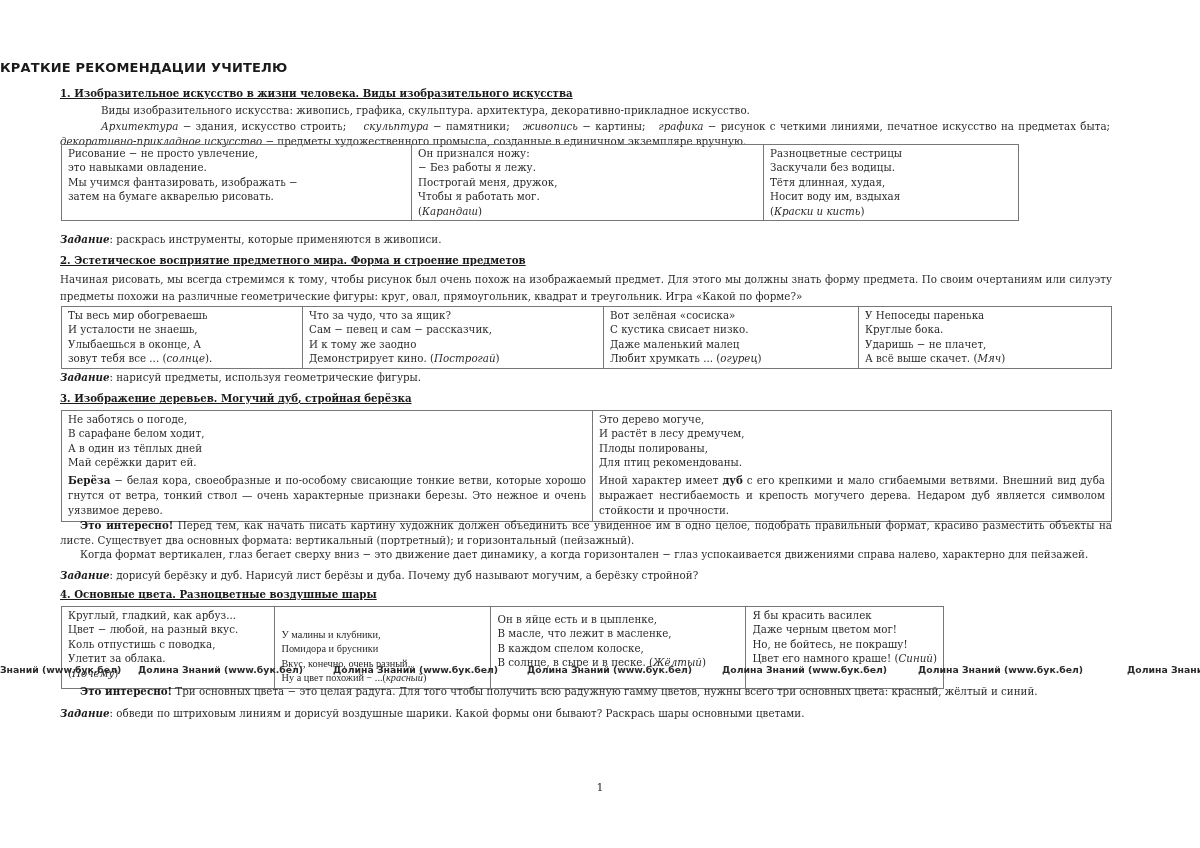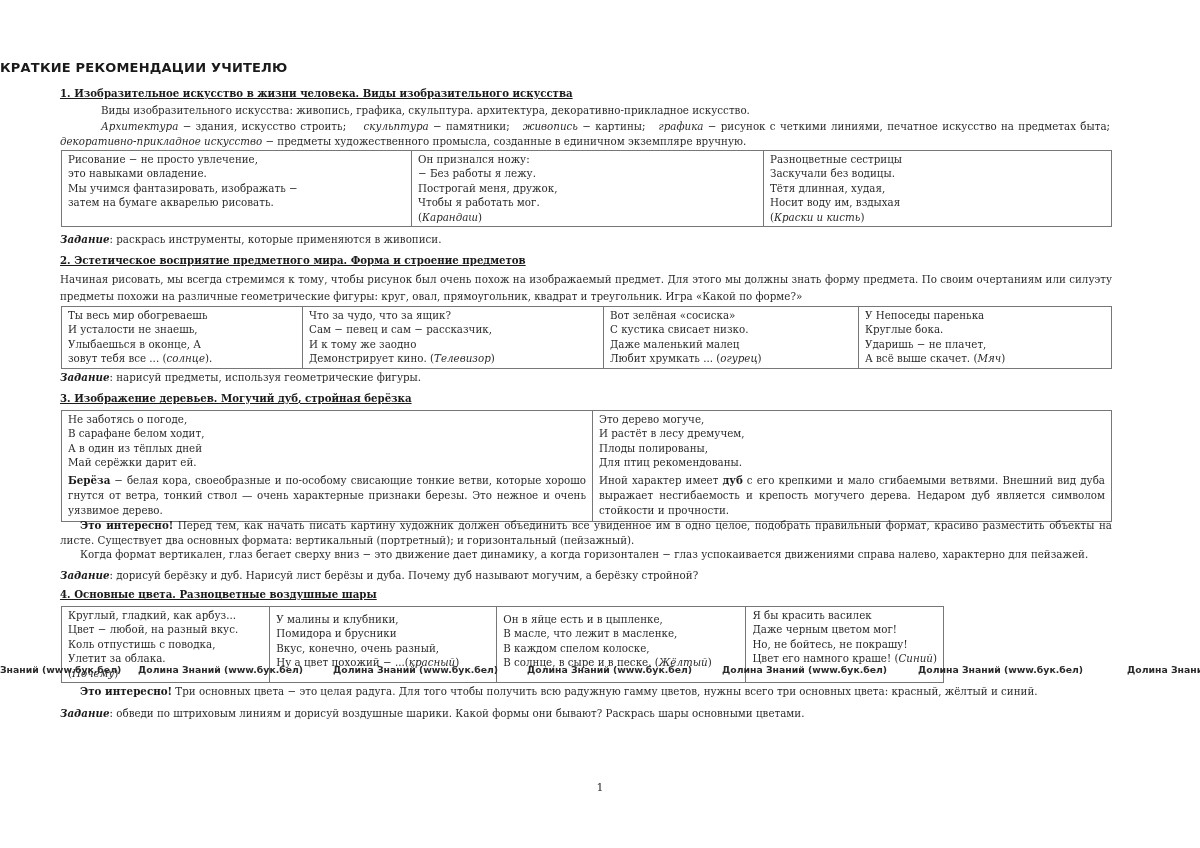--- a/index.html
+++ b/index.html
@@ -31,21 +31,21 @@
 <div class="abs heading" style="left:60px; top:87px;">1. Изобразительное искусство в жизни человека. Виды изобразительного искусства</div>
 <div class="abs txt nowrap" style="left:101px; top:103px;">Виды изобразительного искусства: живопись, графика, скульптура. архитектура, декоративно-прикладное искусство.</div>
 <div class="abs txt just" style="left:60px; top:119px; width:1050px; text-indent:41px;">
   <i>Архитектура</i><span> − здания, искусство строить;</span>&nbsp;&nbsp;&nbsp;
   <i>скульптура</i><span> − памятники;</span>&nbsp;&nbsp;
   <i>живопись</i><span> − картины;</span>&nbsp;&nbsp;
   <i>графика</i><span> − рисунок с четкими линиями, печатное искусство на предметах быта;</span>
   <i>декоративно-прикладное искусство</i><span> − предметы художественного промысла, созданные в единичном экземпляре вручную.</span>
 </div>
 
-<table class="poems" style="left:61px; top:150px; width:1051px; height:73px;">
+<table class="poems" style="left:61px; top:144px; width:958px; height:73px;">
   <tbody>
       <tr>
     <td style="width:337px;">
       <span class="line">Рисование − не просто увлечение,</span>
       <span class="line">это навыками овладение.</span>
       <span class="line">Мы учимся фантазировать, изображать −</span>
       <span class="line">затем на бумаге акварелью рисовать.</span>
     </td>
     <td style="width:339px;">
       <span class="line">Он признался ножу:</span>
@@ -78,21 +78,21 @@
     <td style="width:228px;">
       <span class="line">Ты весь мир обогреваешь</span>
       <span class="line">И усталости не знаешь,</span>
       <span class="line">Улыбаешься в оконце, А</span>
       <span class="line"><span>зовут тебя все ... (</span><i>солнце</i><span>).</span></span>
     </td>
     <td style="width:288px;">
       <span class="line">Что за чудо, что за ящик?</span>
       <span class="line">Сам − певец и сам − рассказчик,</span>
       <span class="line">И к тому же заодно</span>
-      <span class="line"><span>Демонстрирует кино. (</span><i>Телевизор</i><span>)</span></span>
+      <span class="line"><span>Демонстрирует кино. (</span><i>Построгай</i><span>)</span></span>
     </td>
     <td style="width:242px;">
       <span class="line">Вот зелёная «сосиска»</span>
       <span class="line">С кустика свисает низко.</span>
       <span class="line">Даже маленький малец</span>
       <span class="line"><span>Любит хрумкать ... (</span><i>огурец</i><span>)</span></span>
     </td>
     <td>
       <span class="line">У Непоседы паренька</span>
       <span class="line">Круглые бока.</span>
@@ -144,21 +144,21 @@
 <table class="poems" style="left:61px; top:606px; width:883px; height:73px;">
   <tbody>
       <tr>
     <td style="width:226px;">
       <span class="line">Круглый, гладкий, как арбуз...</span>
       <span class="line">Цвет − любой, на разный вкус.</span>
       <span class="line">Коль отпустишь с поводка,</span>
       <span class="line">Улетит за облака.</span>
       <span class="line"><span>(</span><i>Почему</i><span>)</span></span>
     </td>
-    <td style="width:252px; padding-top:5px;">
+    <td style="width:252px; padding-top:21px;font-family:Liberation Serif, serif;">
       <span class="line">У малины и клубники,</span>
       <span class="line">Помидора и брусники</span>
       <span class="line">Вкус, конечно, очень разный,</span>
       <span class="line"><span>Ну а цвет похожий − ...(</span><i>красный</i><span>)</span></span>
     </td>
     <td style="width:270px; padding-top:5px;">
       <span class="line">Он в яйце есть и в цыпленке,</span>
       <span class="line">В масле, что лежит в масленке,</span>
       <span class="line">В каждом спелом колоске,</span>
       <span class="line"><span>В солнце, в сыре и в песке. (</span><i>Жёлтый</i><span>)</span></span>

